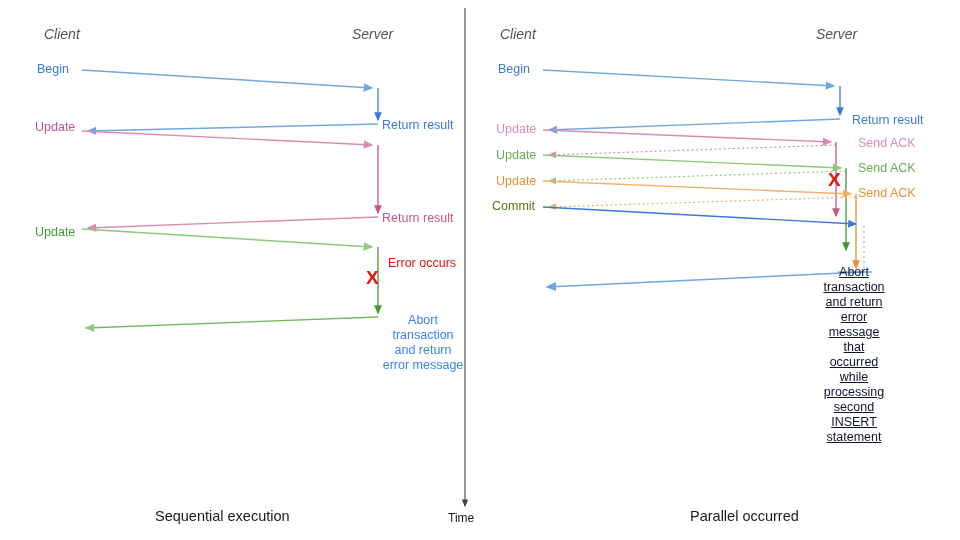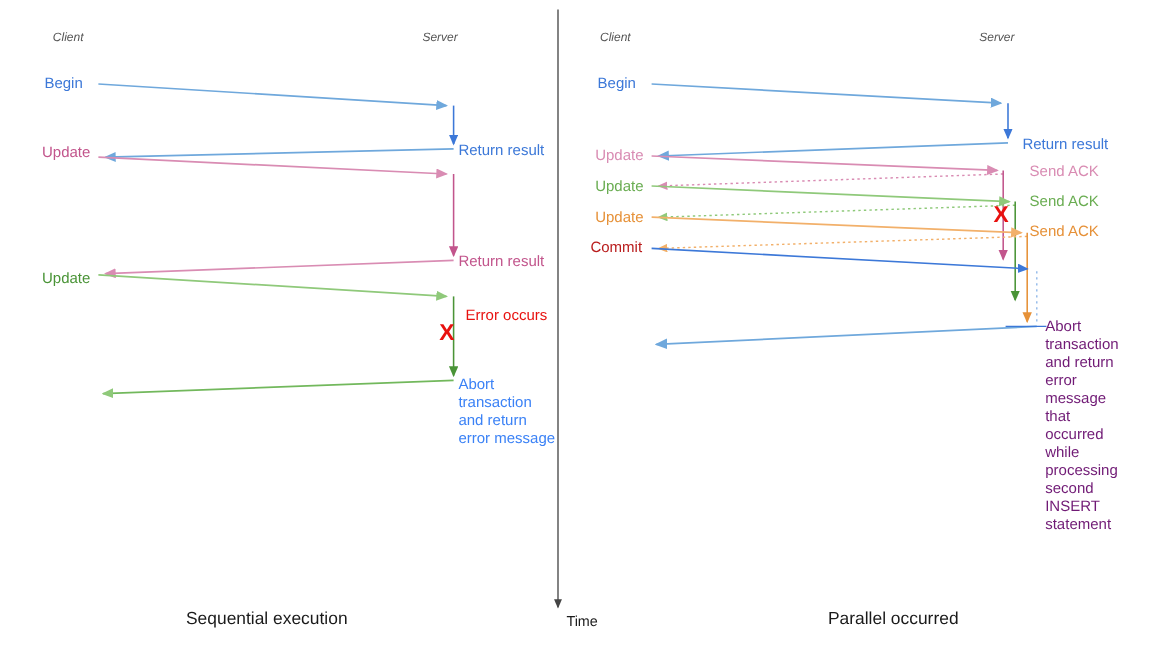--- a/index.html
+++ b/index.html
@@ -21,41 +21,41 @@
     top: 0;
     width: 960px;
     height: 540px;
   }
   .lbl {
     position: absolute;
     font-family: "Liberation Sans", sans-serif;
     font-size: 12.5px;
     line-height: 15px;
     white-space: pre;
+    text-align: center;
   }
   .lbl.wrap { white-space: normal; }
   .hdr {
     position: absolute;
     font-family: "Liberation Sans", sans-serif;
     font-style: italic;
-    font-size: 10px;
+    font-size: 14px;
     color: #555555;
   }
   .caption {
     position: absolute;
     font-family: "Liberation Sans", sans-serif;
     font-size: 14.5px;
     color: #1a1a1a;
   }
   .timelbl {
     position: absolute;
     font-family: "Liberation Sans", sans-serif;
     font-size: 12px;
     color: #1a1a1a;
-    margin-left: 24px;
   }
   .xmark {
     position: absolute;
     font-family: "Liberation Sans", sans-serif;
     font-size: 19px;
     font-weight: bold;
     color: #e8110f;
     line-height: 19px;
   }
 </style>
@@ -169,26 +169,26 @@
   <div class="lbl" style="left:388px; top:256px; color:#e8110f;">Error occurs</div>
   <div class="lbl wrap" style="left:382px; top:313px; width:82px; color:#3b82f6;">Abort transaction and return error message</div>
 
   <div class="hdr" style="left:500px; top:26px;">Client</div>
   <div class="hdr" style="left:816px; top:26px;">Server</div>
 
   <div class="lbl" style="left:498px; top:62px; color:#3c78d8;">Begin</div>
   <div class="lbl" style="left:496px; top:122px; color:#d98cb3;">Update</div>
   <div class="lbl" style="left:496px; top:148px; color:#6aad52;">Update</div>
   <div class="lbl" style="left:496px; top:174px; color:#e69138;">Update</div>
-  <div class="lbl" style="left:492px; top:199px; color:#b91c1c;">Commit</div>
+  <div class="lbl" style="left:492px; top:199px; color:#4d7c0f;">Commit</div>
 
   <div class="lbl" style="left:852px; top:113px; color:#3c78d8;">Return result</div>
   <div class="lbl" style="left:858px; top:136px; color:#d98cb3;">Send ACK</div>
   <div class="lbl" style="left:858px; top:161px; color:#6aad52;">Send ACK</div>
   <div class="lbl" style="left:858px; top:186px; color:#e69138;">Send ACK</div>
   <div class="xmark" style="left:828px; top:170px;">X</div>
-  <div class="lbl wrap" style="left:871px; top:265px; width:64px; color:#701a75;">Abort transaction and return error message that occurred while processing second INSERT statement</div>
+  <div class="lbl wrap" style="left:822px; top:265px; width:64px; color:#0f172a;text-decoration:underline;">Abort transaction and return error message that occurred while processing second INSERT statement</div>
 
   <div class="caption" style="left:155px; top:508px;">Sequential execution</div>
   <div class="caption" style="left:690px; top:508px;">Parallel occurred</div>
   <div class="timelbl" style="left:448px; top:511px;">Time</div>
 
 </div>
 
 </body></html>

